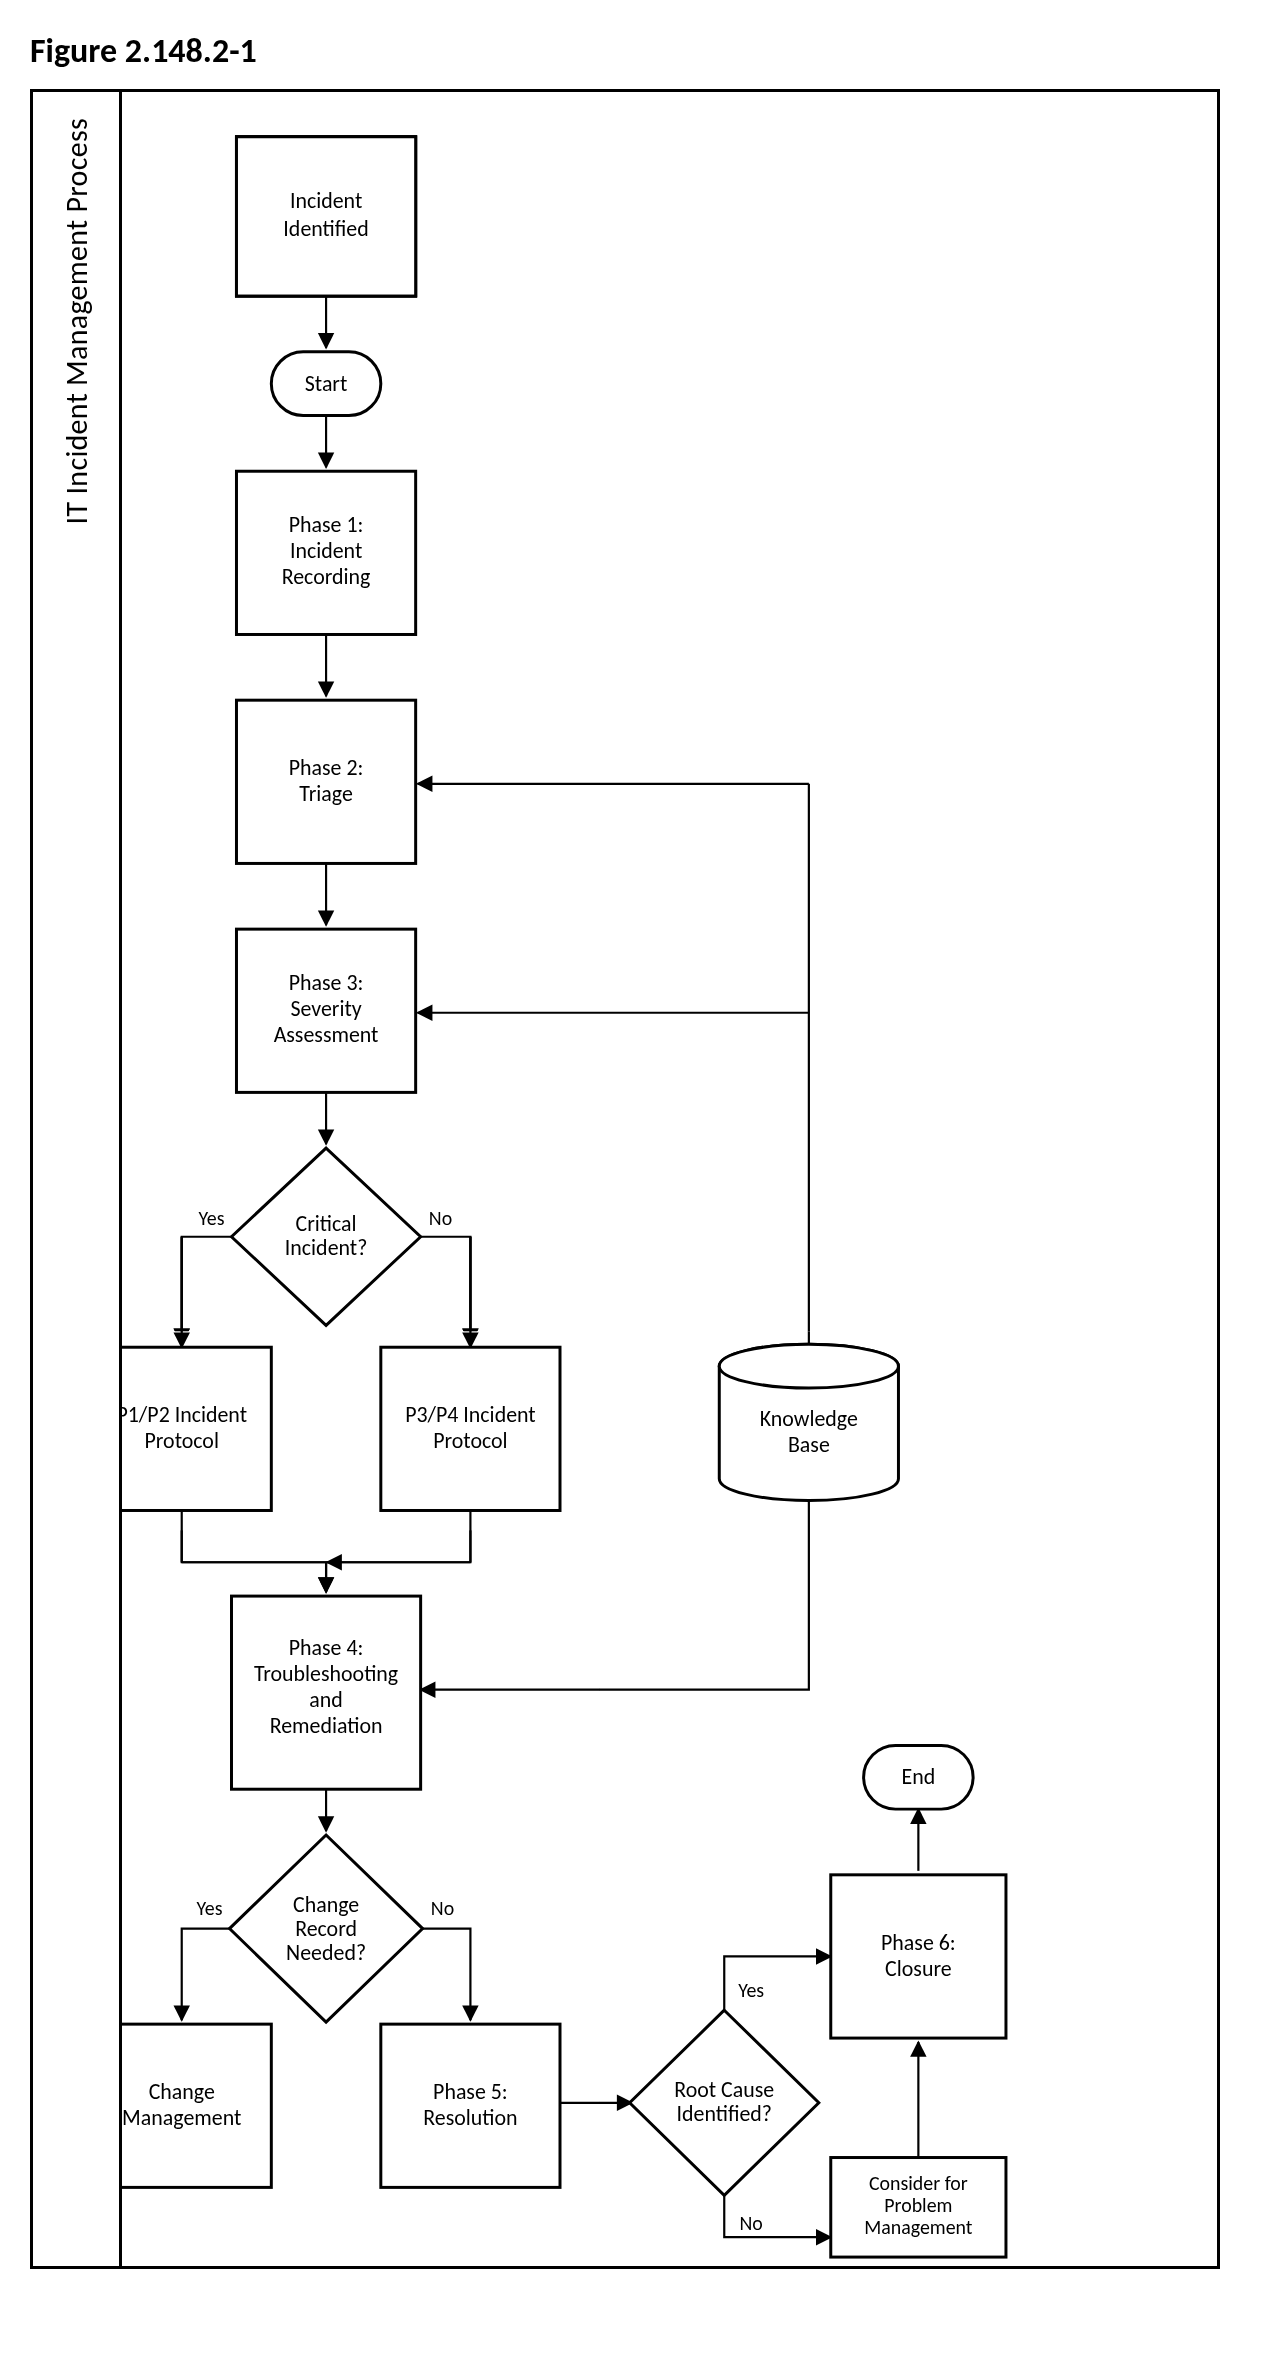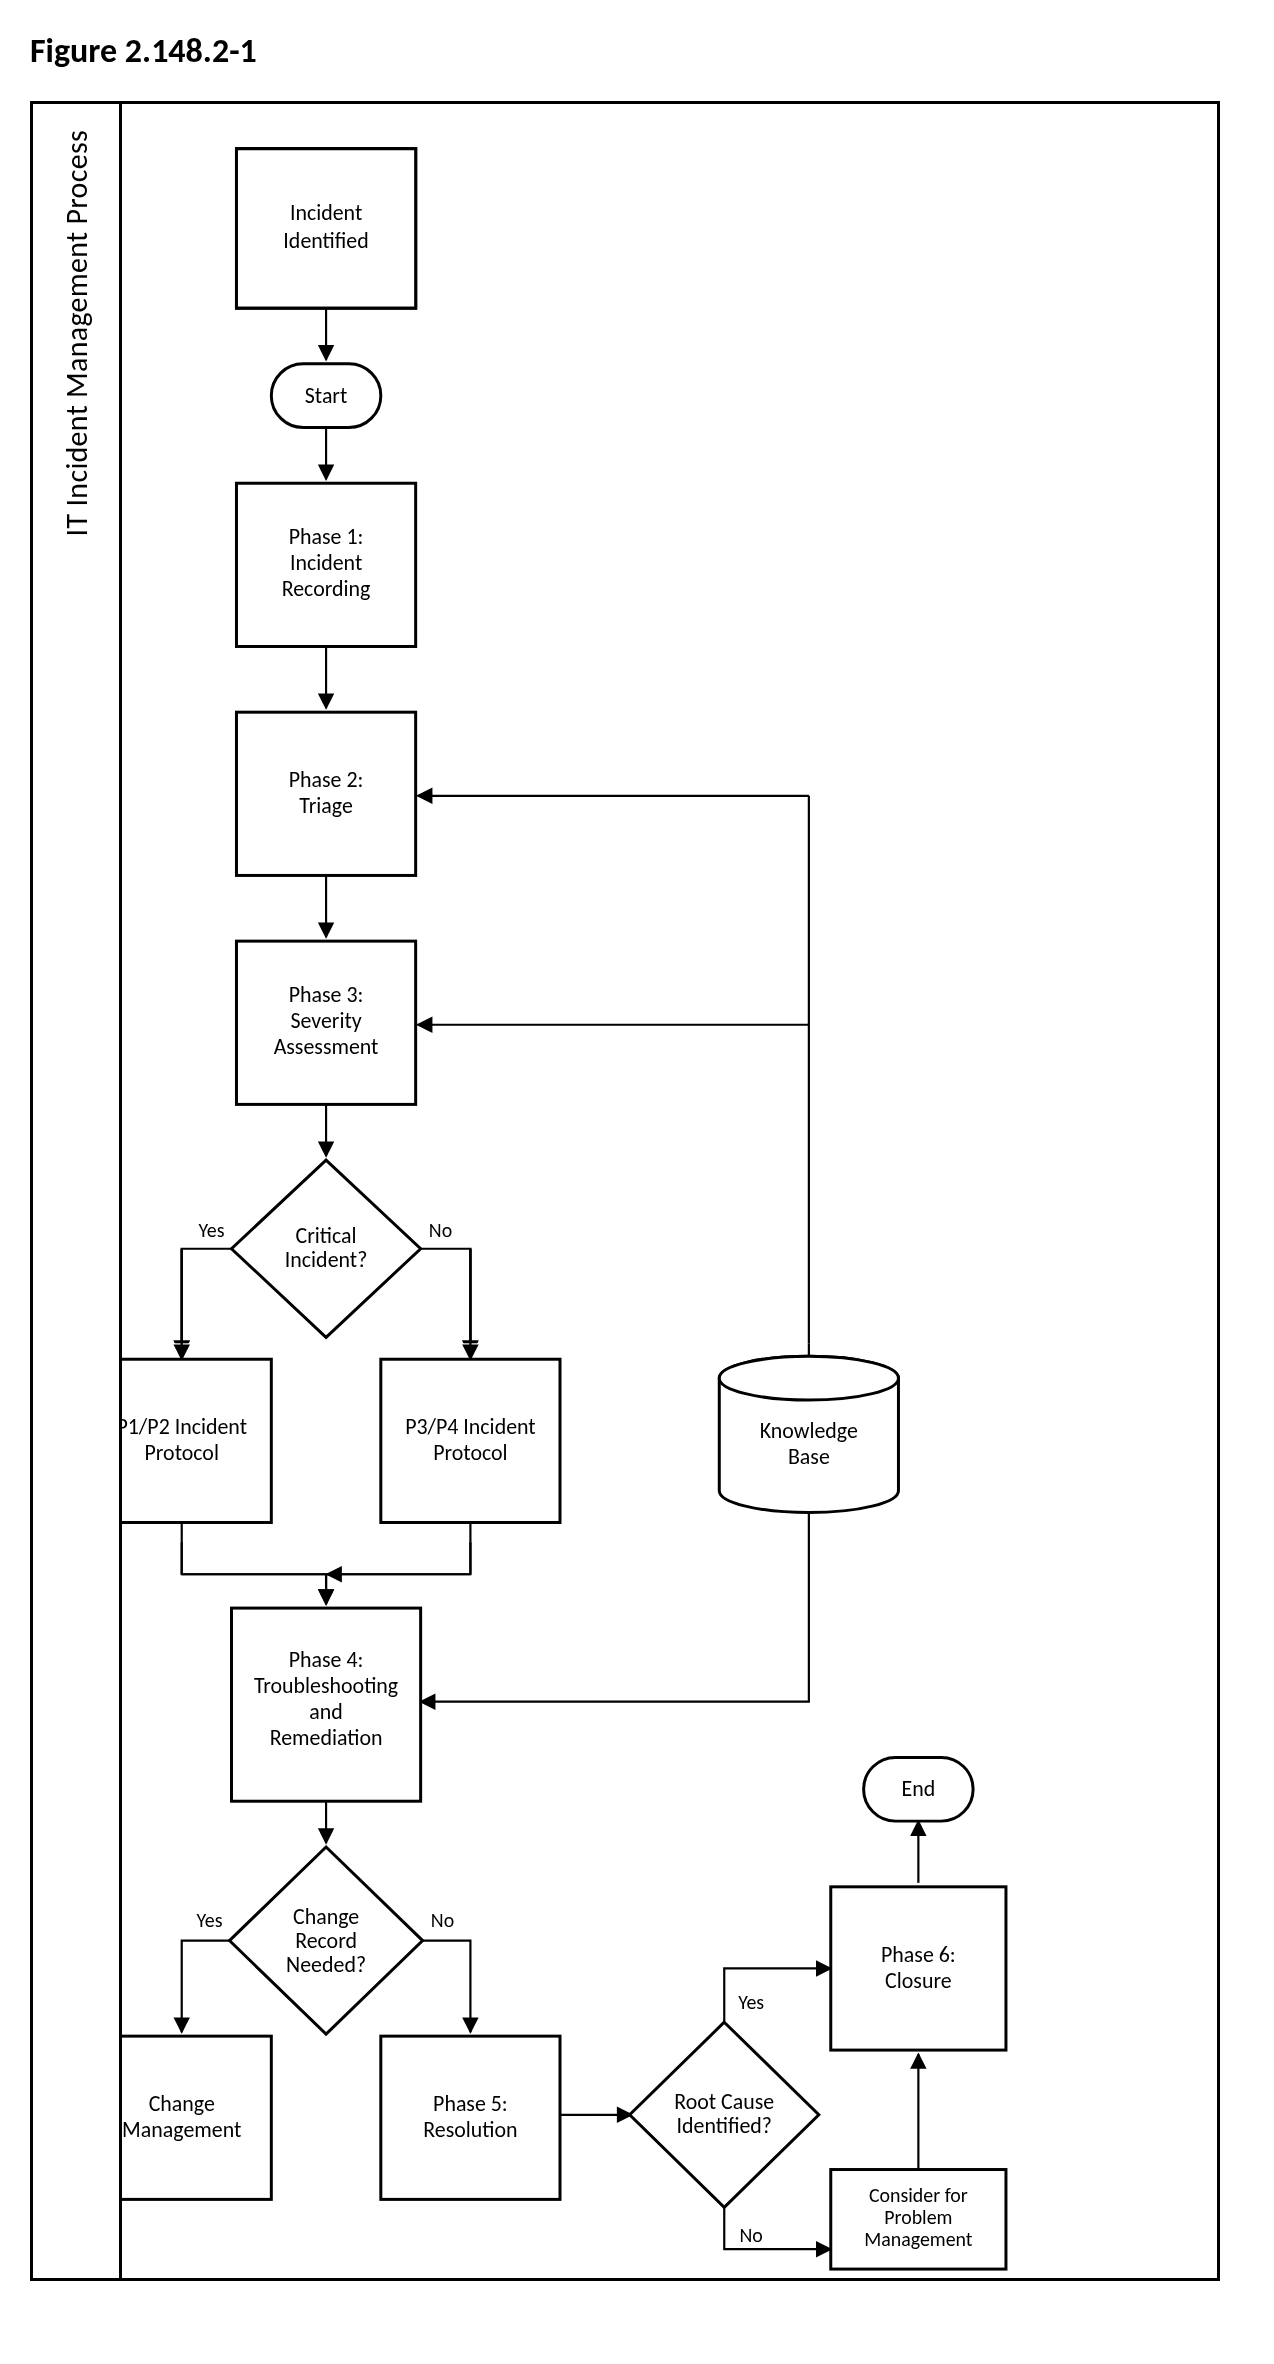--- a/index.html
+++ b/index.html
@@ -4,21 +4,21 @@
 <style>
   body {
     margin: 0;
     padding: 30px;
     background: #fff;
     font-family: Calibri, Arial, sans-serif;
   }
   .figure-title {
     font-weight: bold;
     font-size: 34px;
-    margin-bottom: 30px;
+    margin-bottom: 18px;
   }
   .outer-frame {
     border: 3px solid #000;
     width: 1190px;
     height: 2180px;
     box-sizing: border-box;
     display: flex;
     flex-direction: row;
   }
   .caption-cell {

